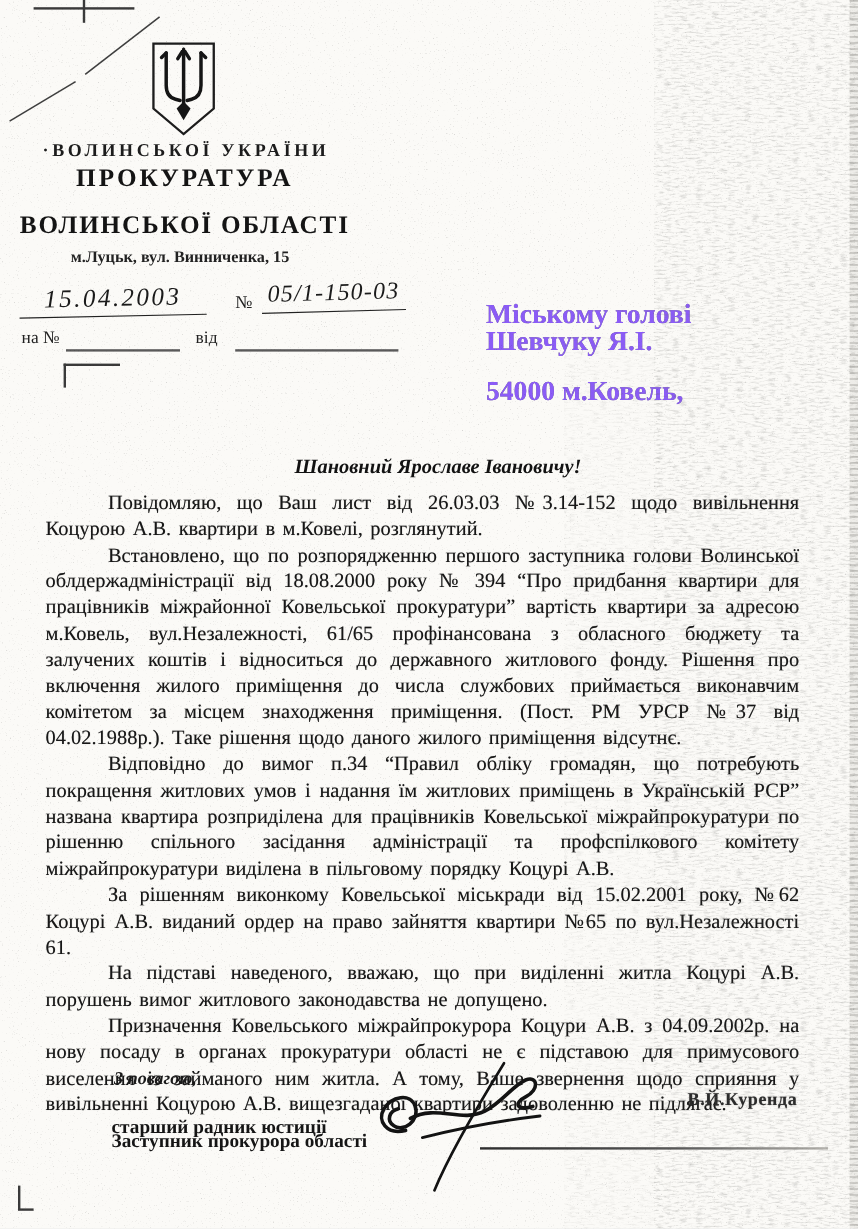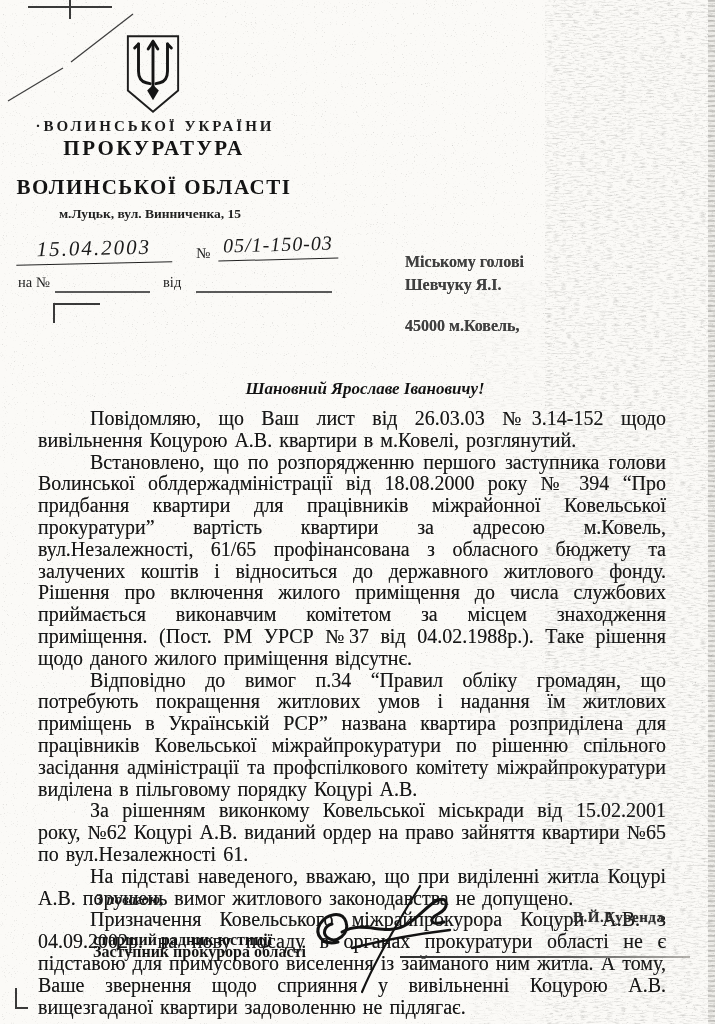--- a/index.html
+++ b/index.html
@@ -29,28 +29,28 @@
   .hw-number{position:absolute;left:218px;top:233px;width:120px;text-align:center;
              font-size:20px;letter-spacing:1px;border-bottom:1.8px solid #222;
              padding-bottom:3px;transform:rotate(-1.5deg);}
   .reply-na{position:absolute;left:18px;top:274px;font-size:14.5px;color:#222;}
   .reply-vid{position:absolute;left:163px;top:274px;font-size:14.5px;color:#222;}
   .u-line{position:absolute;height:1.6px;background:#5a5a5a;}
   .u1{left:55px;top:291px;width:95px;}
   .u2{left:196px;top:291px;width:136px;}
 
   
-  .addressee{position:absolute;left:405px;top:250px;font-size:16px;font-weight:bold;
-             line-height:23px;color:#404040;text-shadow:0 0 .5px rgba(0,0,0,.55);}
+  .addressee{position:absolute;left:405px;top:250px;font-size:23px;font-weight:bold;
+             line-height:23px;color:#8b5cf6;text-shadow:0 0 .5px rgba(0,0,0,.55);}
   .addressee .gap{height:18px;}
 
   
   .salutation{position:absolute;left:0;top:379px;width:730px;text-align:center;
               font-size:17px;font-weight:bold;font-style:italic;color:#121212;}
-  .body-text{position:absolute;left:38px;top:408px;width:628px;font-size:20px;
+  .body-text{position:absolute;left:38px;top:408px;width:628px;font-size:17px;
              line-height:21.8px;text-align:justify;color:#171717;
              text-shadow:0 0 .6px rgba(0,0,0,.45);word-spacing:2px;}
   .body-text p{margin:0;text-indent:52px;}
 
   
   .closing{position:absolute;left:95px;top:891px;font-size:15px;font-weight:bold;
            font-style:italic;color:#1a1a1a;}
   .sig-title1{position:absolute;left:93px;top:910px;font-size:16px;font-weight:bold;color:#151515;margin-top:33px;}
   .sig-title2{position:absolute;left:93px;top:931px;font-size:16px;font-weight:bold;color:#151515;}
   .sig-name{position:absolute;left:573px;top:909px;font-size:15px;font-weight:bold;
@@ -109,21 +109,21 @@
     <div class="hw hw-number">05/1-150-03</div>
     <div class="reply-na">на №</div>
     <div class="reply-vid">від</div>
     <div class="u-line u1"></div>
     <div class="u-line u2"></div>
 
     <div class="addressee">
       <div>Міському голові</div>
       <div>Шевчуку Я.І.</div>
       <div class="gap"></div>
-      <div>45000 м.Ковель,</div>
+      <div>54000 м.Ковель,</div>
     </div>
 
     <div class="salutation">Шановний Ярославе Івановичу!</div>
 
     <div class="body-text">
       <p>Повідомляю, що Ваш лист від 26.03.03 №3.14-152 щодо вивільнення Коцурою А.В. квартири в м.Ковелі, розглянутий.</p>
       <p>Встановлено, що по розпорядженню першого заступника голови Волинської облдержадміністрації від 18.08.2000 року № 394 “Про придбання квартири для працівників міжрайонної Ковельської прокуратури” вартість квартири за адресою м.Ковель, вул.Незалежності, 61/65 профінансована з обласного бюджету та залучених коштів і відноситься до державного житлового фонду. Рішення про включення жилого приміщення до числа службових приймається виконавчим комітетом за місцем знаходження приміщення. (Пост. РМ УРСР №37 від 04.02.1988р.). Таке рішення щодо даного жилого приміщення відсутнє.</p>
       <p>Відповідно до вимог п.34 “Правил обліку громадян, що потребують покращення житлових умов і надання їм житлових приміщень в Українській РСР” названа квартира розприділена для працівників Ковельської міжрайпрокуратури по рішенню спільного засідання адміністрації та профспілкового комітету міжрайпрокуратури виділена в пільговому порядку Коцурі А.В.</p>
       <p>За рішенням виконкому Ковельської міськради від 15.02.2001 року, №62 Коцурі А.В. виданий ордер на право зайняття квартири №65 по вул.Незалежності 61.</p>
       <p>На підставі наведеного, вважаю, що при виділенні житла Коцурі А.В. порушень вимог житлового законодавства не допущено.</p>

